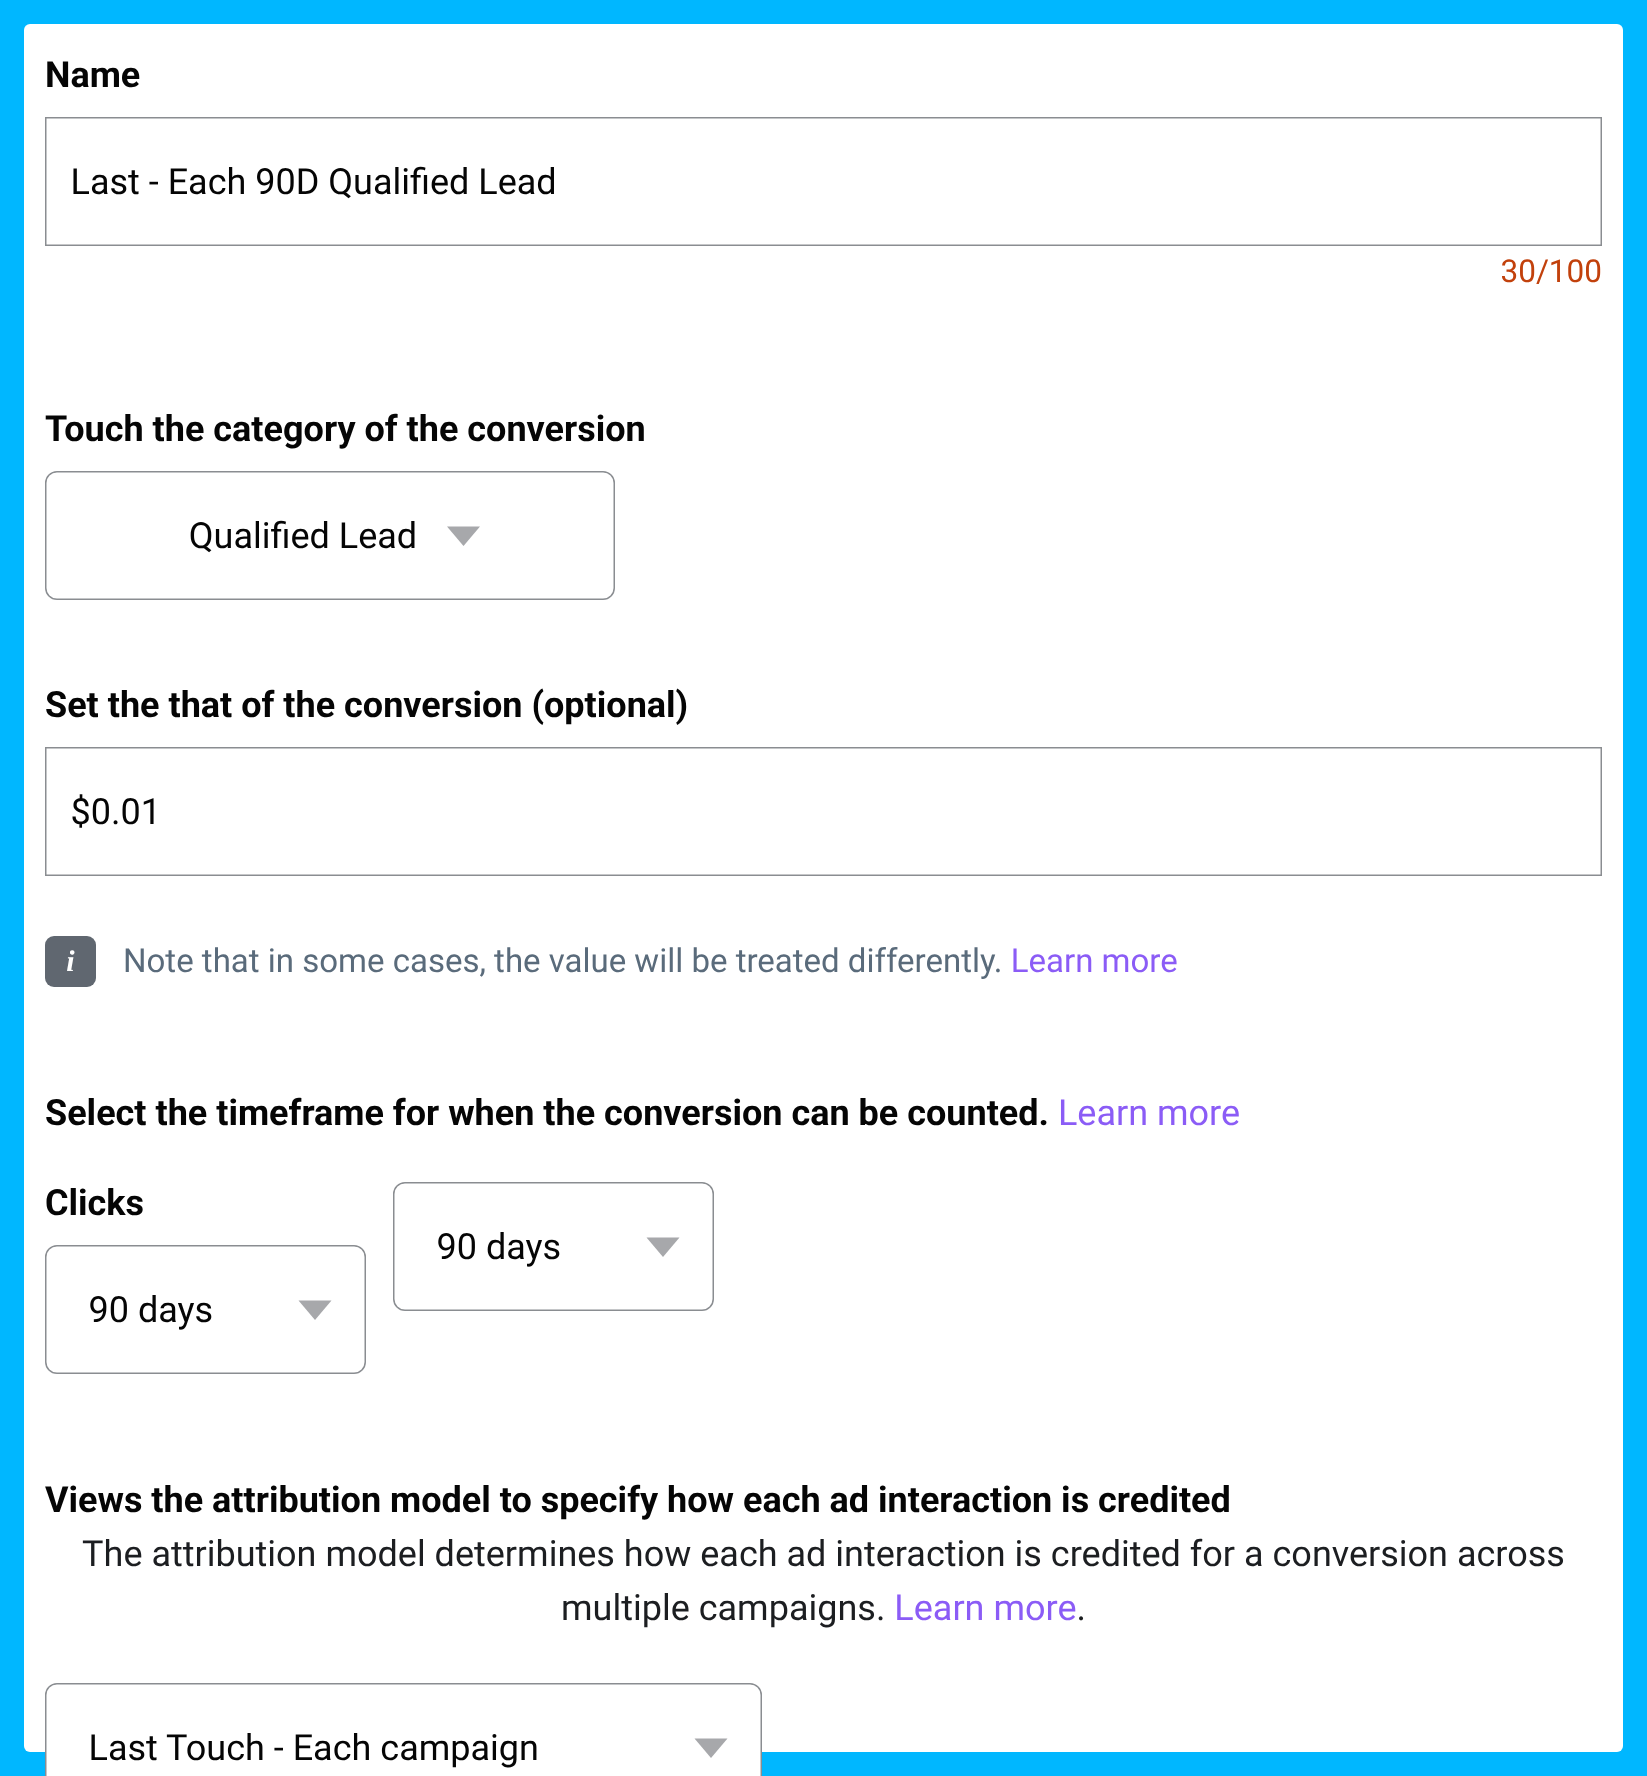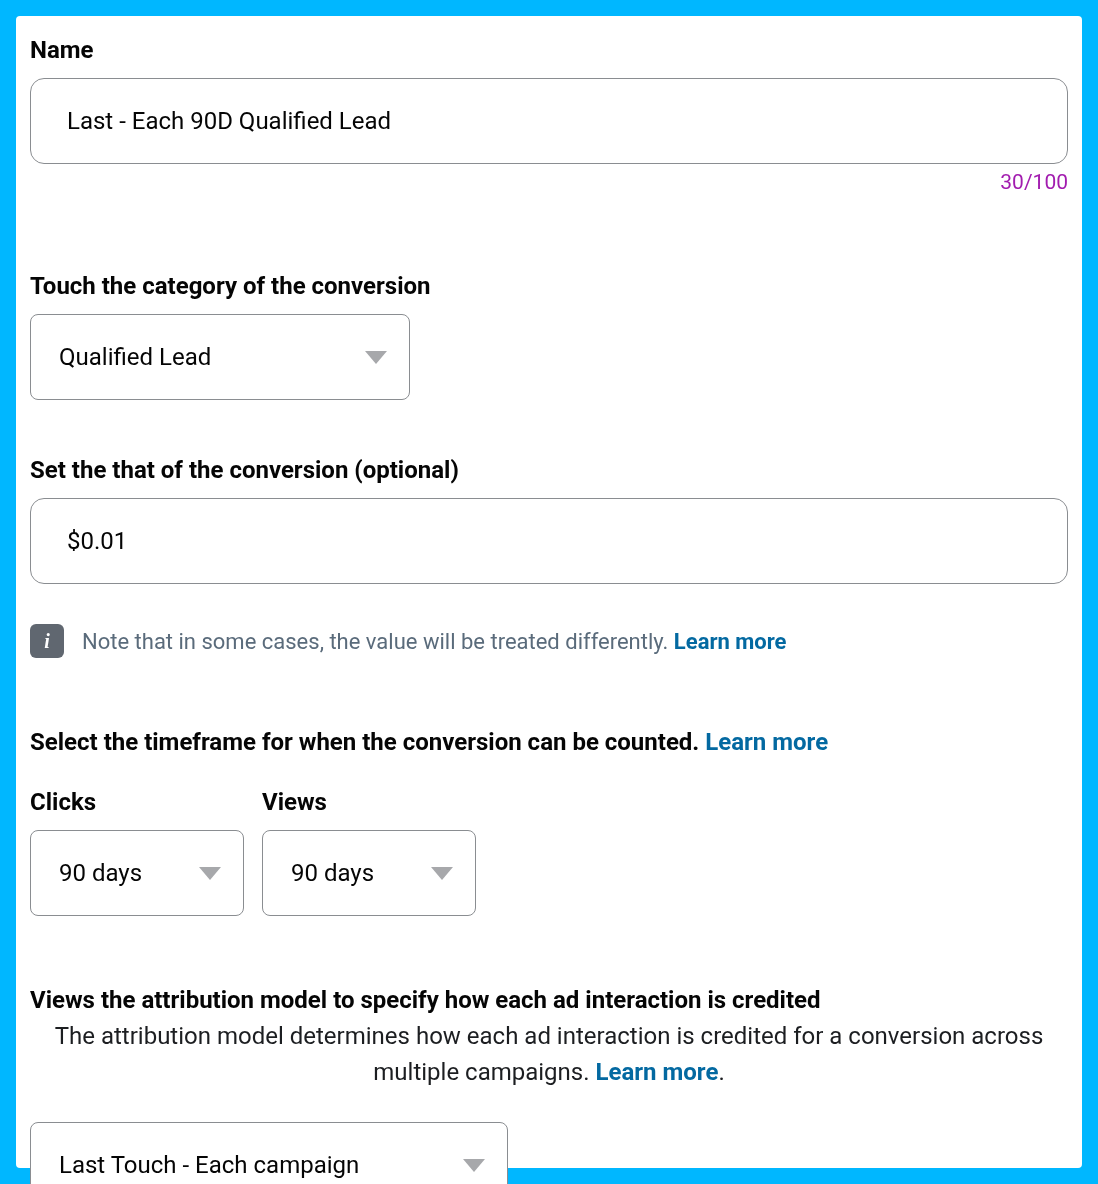--- a/index.html
+++ b/index.html
@@ -27,51 +27,51 @@
   .label-strong {
     font-size: 24px;
     font-weight: 700;
     margin-bottom: 14px;
     color: #050505;
   }
   .input-text {
     width: 100%;
     height: 86px;
     border: 1px solid #8a8d91;
-    border-radius: 14px;
-    font-size: 24px;
-    padding: 0 36px;
+    border-radius: 0;
+    font-size: 24px;
+    padding: 0 16px;
     background: #fff;
     color: #050505;
     outline: none;
     font-family: inherit;
   }
   .counter {
     text-align: right;
-    color: #a21caf;
+    color: #c2410c;
     font-size: 21px;
     margin-top: 6px;
   }
   .gap-xl { height: 70px; }
   .gap-lg { height: 48px; }
   .gap-md { height: 32px; }
   .select-box {
     display: inline-flex;
     align-items: center;
     justify-content: space-between;
     height: 86px;
     border: 1px solid #8a8d91;
     border-radius: 8px;
     padding: 0 22px 0 28px;
     background: #fff;
     cursor: pointer;
     font-size: 24px;
   }
   .select-box .text { color: #050505; }
-  .select-category { width: 380px; }
+  .select-category { width: 380px; justify-content: center; }
   .select-duration { width: 214px; }
   .select-attr { width: 478px; }
   .chevron {
     width: 0; height: 0;
     border-left: 11px solid transparent;
     border-right: 11px solid transparent;
     border-top: 13px solid #a7a8ab;
     margin-left: 20px;
   }
   .note-row {
@@ -90,22 +90,22 @@
     font-style: italic;
     font-weight: 700;
     font-size: 20px;
     display: inline-flex;
     align-items: center;
     justify-content: center;
     flex: 0 0 auto;
   }
   .note-text { color: #5a6b7b; }
   .link {
-    color: #0369a1;
-    font-weight: 700;
+    color: #8b5cf6;
+    font-weight: 400;
     cursor: pointer;
     text-decoration: none;
     margin-top: 44px;
   }
   .timeframe-row {
     display: flex;
     gap: 18px;
   }
   .tf-col { display: flex; flex-direction: column; gap: 0; }
   .sub-text {
@@ -168,21 +168,20 @@
 
     <div class="timeframe-row">
       <div class="tf-col">
         <div class="label-strong">Clicks</div>
         <div class="select-box select-duration">
           <span class="text">90 days</span>
           <span class="chevron"></span>
         </div>
       </div>
       <div class="tf-col">
-        <div class="label-strong">Views</div>
         <div class="select-box select-duration">
           <span class="text">90 days</span>
           <span class="chevron"></span>
         </div>
       </div>
     </div>
 
     <div class="gap-xl"></div>
 
     

